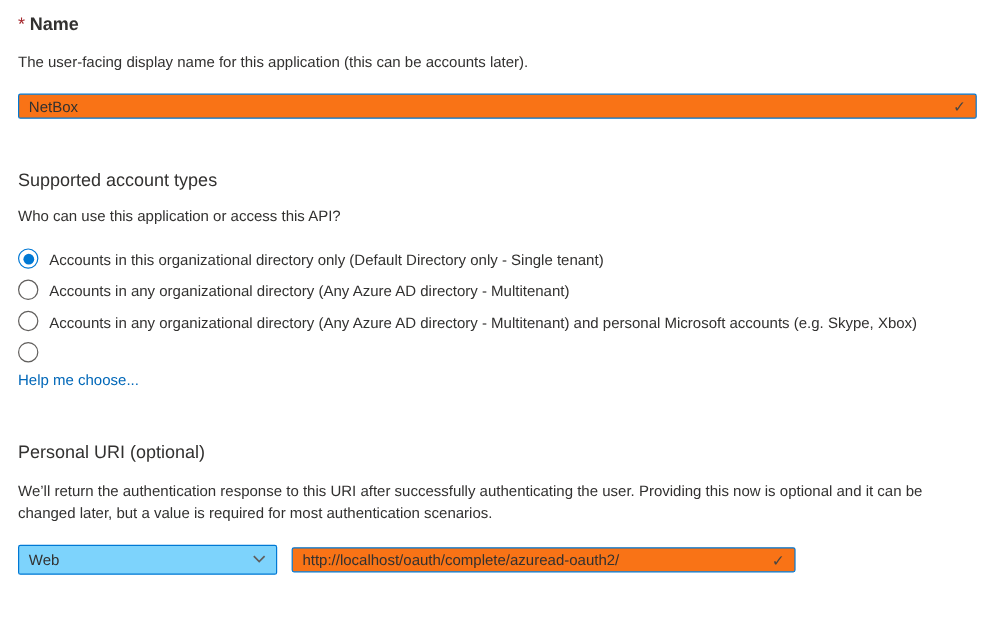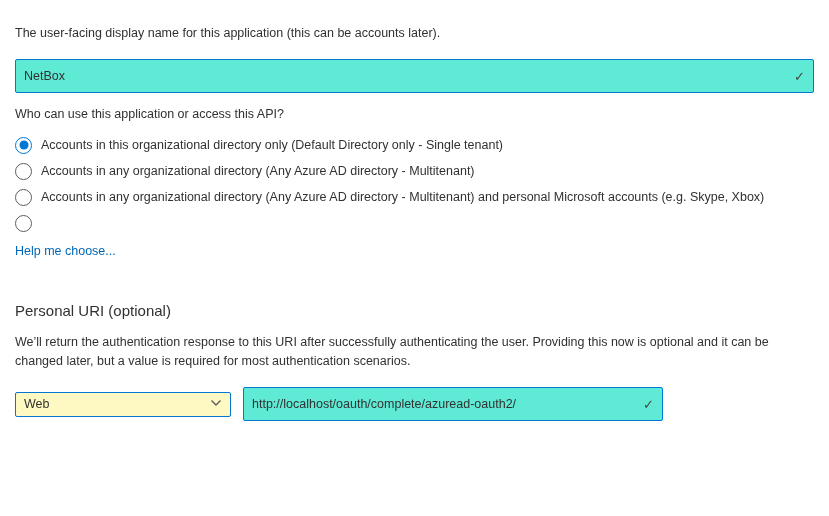--- a/index.html
+++ b/index.html
@@ -9,68 +9,72 @@
   }
   .page { padding:10px 15px 0 15px; }
 
   .name-label { font-size:15px; font-weight:600; margin-top:2px; }
   .req { color:#a4262c; margin-right:4px; font-weight:400; }
 
   .desc { font-size:12.5px; margin-top:14px; line-height:19px; max-width:800px; }
 
   .input-wrap { position:relative; margin-top:16px; }
   .text-input {
-    width:100%; height:34px; border:1px solid #0078d4; border-radius:2px;
+    width:100%; height:21px; border:1px solid #0078d4; border-radius:2px;
     padding:0 28px 0 8px; font-size:12.5px; color:#323130; outline:none;
-    font-family:inherit; background:#5eead4;
+    font-family:inherit; background:#f97316;
   }
   .check {
     position:absolute; right:9px; top:50%; transform:translateY(-50%);
     color:#484644; font-size:13px; line-height:1; pointer-events:none;
   }
 
   .section-heading { font-size:15px; font-weight:400; color:#323130; margin-top:43px; }
   .question { font-size:12.5px; margin-top:14px; }
 
   .radio-group { margin-top:11px; }
-  .radio-row { display:flex; align-items:center; gap:9px; height:26px; cursor:pointer; }
+  .radio-row { display:flex; align-items:flex-end; gap:9px; height:26px; cursor:pointer; }
   .radio {
     width:17px; height:17px; border-radius:50%; border:1px solid #605e5c;
     position:relative; flex:none; background:#fff;
   }
   .radio-row.selected .radio { border-color:#0078d4; }
   .radio-row.selected .radio::after {
     content:""; position:absolute; left:50%; top:50%; transform:translate(-50%,-50%);
     width:9px; height:9px; border-radius:50%; background:#0078d4;
   }
   .radio-label { font-size:12.5px; }
 
   .help-link { display:inline-block; margin-top:8px; font-size:12.5px; color:#0067b8; cursor:pointer; text-decoration:none; }
 
   .uri-row { display:flex; gap:12px; margin-top:16px; align-items:center; }
   .select-box {
     position:relative; width:216px; height:25px; border:1px solid #0078d4; border-radius:2px;
-    display:flex; align-items:center; padding:0 28px 0 8px; font-size:12.5px; cursor:pointer; background:#fef9c3;
+    display:flex; align-items:center; padding:0 28px 0 8px; font-size:12.5px; cursor:pointer; background:#7dd3fc;
   }
   .chevron { position:absolute; right:7px; top:50%; transform:translateY(-50%); pointer-events:none; }
   .uri-wrap { position:relative; width:420px; }
 </style>
 </head>
 <body>
 
 <div class="page">
 
+  <div class="name-label">
+    <span class="req">*</span><span>Name</span>
+  </div>
 
   <div class="desc">The user-facing display name for this application (this can be accounts later).</div>
 
   <div class="input-wrap">
     <input class="text-input" type="text" value="NetBox" style="">
     <span class="check">✓</span>
   </div>
 
+  <div class="section-heading">Supported account types</div>
 
   <div class="question">Who can use this application or access this API?</div>
 
   <div class="radio-group">
     <div class="radio-row selected">
       <span class="radio"></span>
       <span class="radio-label">Accounts in this organizational directory only (Default Directory only - Single tenant)</span>
     </div>
     <div class="radio-row">
       <span class="radio"></span>

